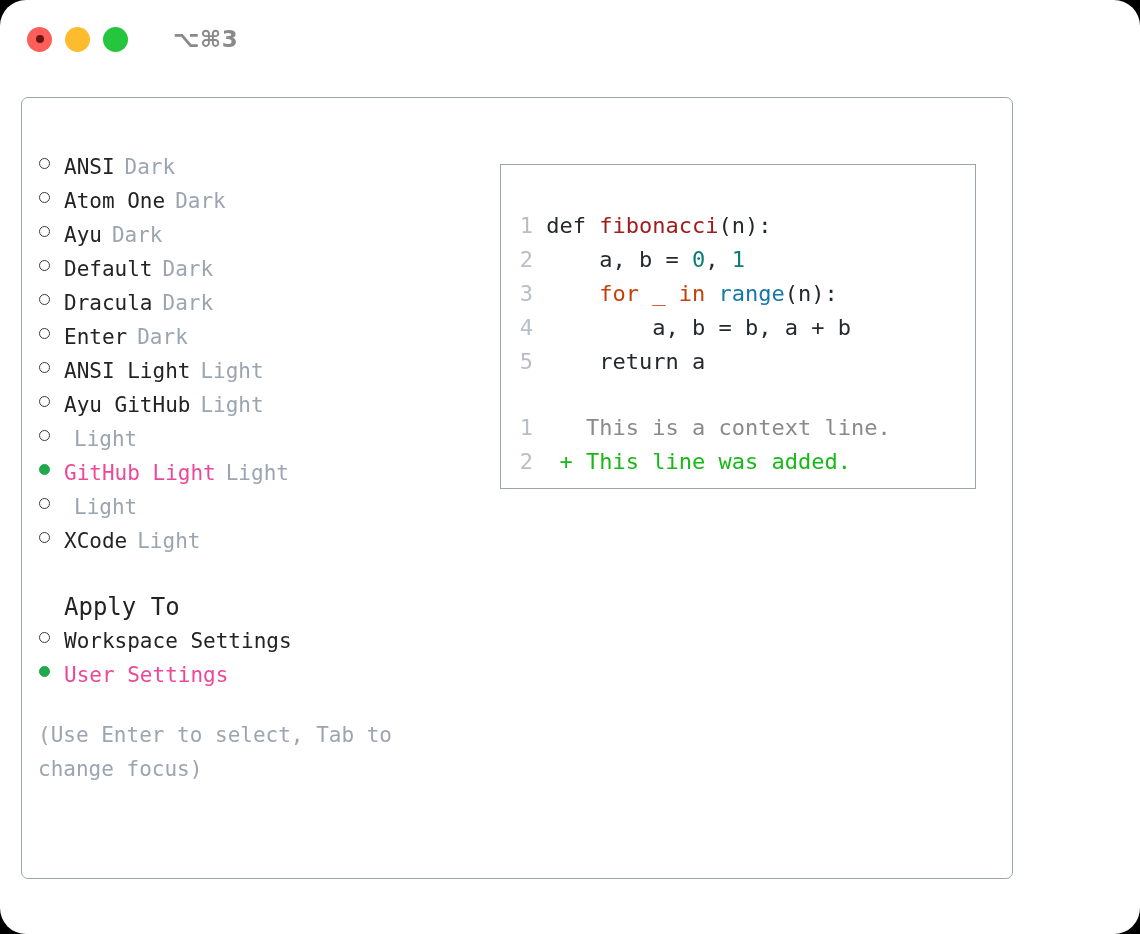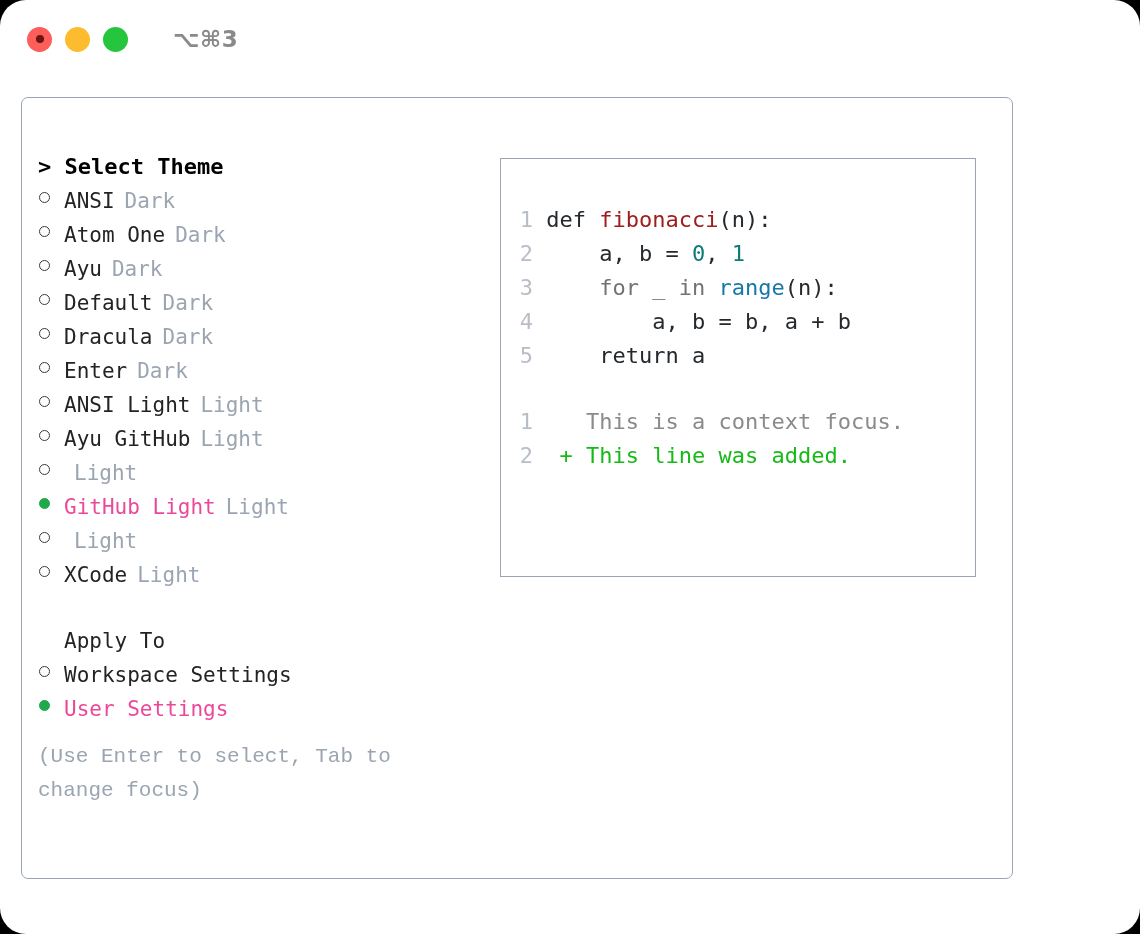--- a/index.html
+++ b/index.html
@@ -127,51 +127,50 @@
   .opt.selected .label { color: #ec4899; }
   .label { color: #232323; }
   .badge {
     color: #9aa5b1;
     margin-left: 10px;
   }
   .applyto {
     margin-top: 32px;
   }
   .applyto .head {
-    font-size: 21px;
+    font-size: 24px;
     color: #232323;
     line-height: 34px;
     padding-left: 26px;
     white-space: pre;
   }
   .hint {
-    margin-top: 14px;
+    margin-top: 26px;
     font-size: 21px;
     color: #9aa5b1;
     line-height: 34px;
     width: 400px;
-    font-family: Liberation Mono, monospace;
   }
   
   .right {
     position: absolute;
     left: 478px;
     top: 52px;
     width: 500px;
   }
   .preview-title {
     font-size: 22px;
     font-weight: bold;
     color: #000000;
     line-height: 34px;
   }
   .preview-box {
-    margin-top: 8px;
+    margin-top: 14px;
     width: 476px;
-    height: 419px;
+    height: 325px;
     border: 1.5px solid #9aa5b1;
     box-sizing: border-box;
     background: #ffffff;
     position: relative;
   }
   .code {
     position: absolute;
     left: 8px;
     top: 44px;
     font-size: 22px;
@@ -179,21 +178,21 @@
     white-space: pre;
   }
   .ln {
     display: inline-block;
     width: 24px;
     text-align: right;
     color: #b7bec7;
   }
   .tok-def   { color: #24292e; }
   .tok-fn    { color: #a01d1d; }
-  .tok-kw    { color: #737373; }
+  .tok-kw    { color: #c2410c; }
   .tok-call  { color: #1678a8; }
   .tok-num   { color: #0b7c77; }
   .tok-plain { color: #24292e; }
   .diff {
     position: absolute;
     left: 8px;
     top: 246px;
     font-size: 22px;
     line-height: 34px;
     white-space: pre;
@@ -213,21 +212,20 @@
       <div class="light light-yellow"></div>
       <div class="light light-green"></div>
     </div>
     <div class="shortcut">⌥⌘3</div>
   </div>
 
   <div class="panel">
     <div class="cols">
 
       <div class="left">
-        <div class="section-head">&gt; Select Theme</div>
         <div id="theme-list">
             <div class="opt"><span class="marker"><span class="radio"></span></span><span class="label">ANSI</span><span class="badge">Dark</span></div>
             <div class="opt"><span class="marker"><span class="radio"></span></span><span class="label">Atom One</span><span class="badge">Dark</span></div>
             <div class="opt"><span class="marker"><span class="radio"></span></span><span class="label">Ayu</span><span class="badge">Dark</span></div>
             <div class="opt"><span class="marker"><span class="radio"></span></span><span class="label">Default</span><span class="badge">Dark</span></div>
             <div class="opt"><span class="marker"><span class="radio"></span></span><span class="label">Dracula</span><span class="badge">Dark</span></div>
             <div class="opt"><span class="marker"><span class="radio"></span></span><span class="label">Enter</span><span class="badge">Dark</span></div>
             <div class="opt"><span class="marker"><span class="radio"></span></span><span class="label">ANSI Light</span><span class="badge">Light</span></div>
             <div class="opt"><span class="marker"><span class="radio"></span></span><span class="label">Ayu GitHub</span><span class="badge">Light</span></div>
             <div class="opt"><span class="marker"><span class="radio"></span></span><span class="badge">Light</span></div>
@@ -243,19 +241,19 @@
               <div class="opt selected"><span class="marker"><span class="radio filled"></span></span><span class="label">User Settings</span></div>
             </div>
         </div>
 
         <div class="hint">(Use Enter to select, Tab to change focus)</div>
       </div>
 
       <div class="right">
         <div class="preview-box">
           <div class="code" id="code-block"><div><span class="ln">1</span> <span class="tok-def">def </span><span class="tok-fn">fibonacci</span><span class="tok-plain">(n):</span></div><div><span class="ln">2</span> <span class="tok-plain">    a, b = </span><span class="tok-num">0</span><span class="tok-plain">, </span><span class="tok-num">1</span></div><div><span class="ln">3</span> <span class="tok-kw">    for _ in </span><span class="tok-call">range</span><span class="tok-plain">(n):</span></div><div><span class="ln">4</span> <span class="tok-plain">        a, b = b, a + b</span></div><div><span class="ln">5</span> <span class="tok-plain">    return a</span></div></div>
-          <div class="diff" id="diff-block"><div><span class="ln">1</span>  <span class="d-ctx"> </span><span class="d-ctx"> This is a context focus.</span></div><div><span class="ln">2</span>  <span class="d-add">+</span><span class="d-add"> This line was added.</span></div></div>
+          <div class="diff" id="diff-block"><div><span class="ln">1</span>  <span class="d-ctx"> </span><span class="d-ctx"> This is a context line.</span></div><div><span class="ln">2</span>  <span class="d-add">+</span><span class="d-add"> This line was added.</span></div></div>
         </div>
       </div>
 
     </div>
   </div>
 </div>
 
 </body></html>

